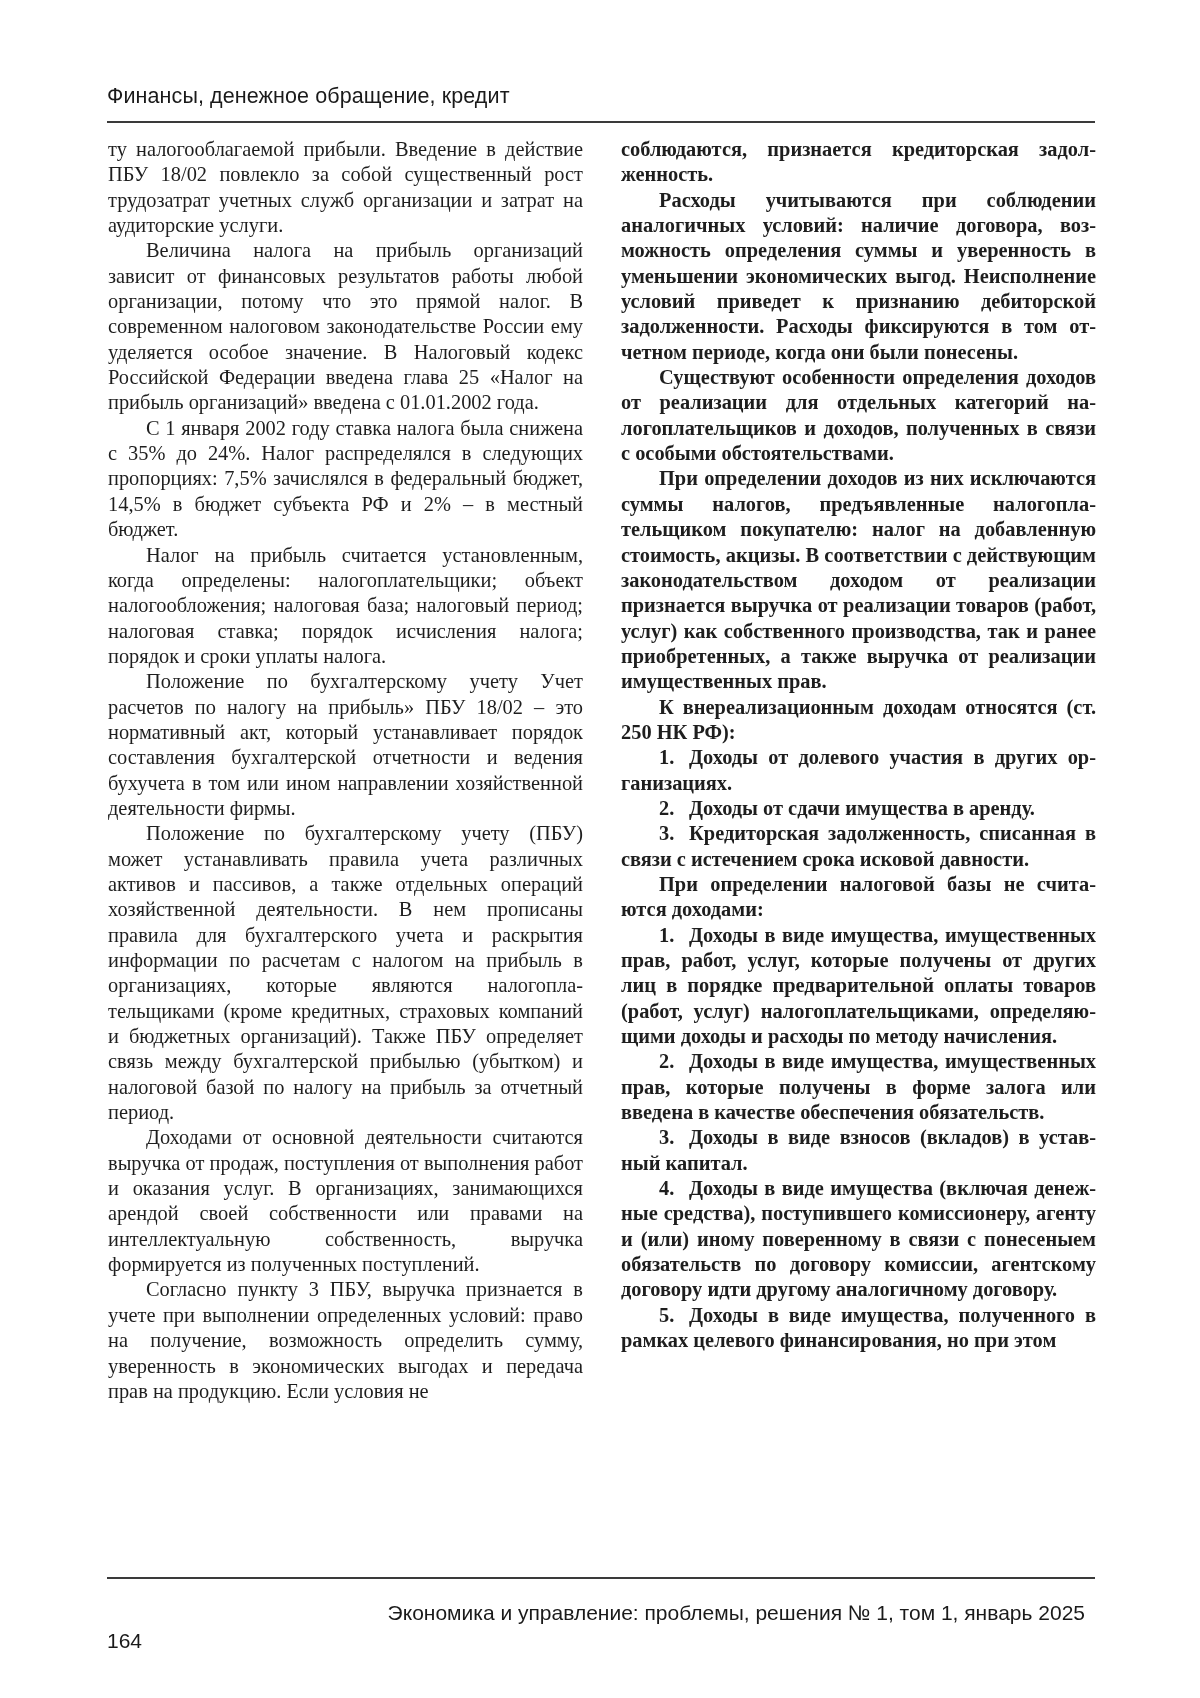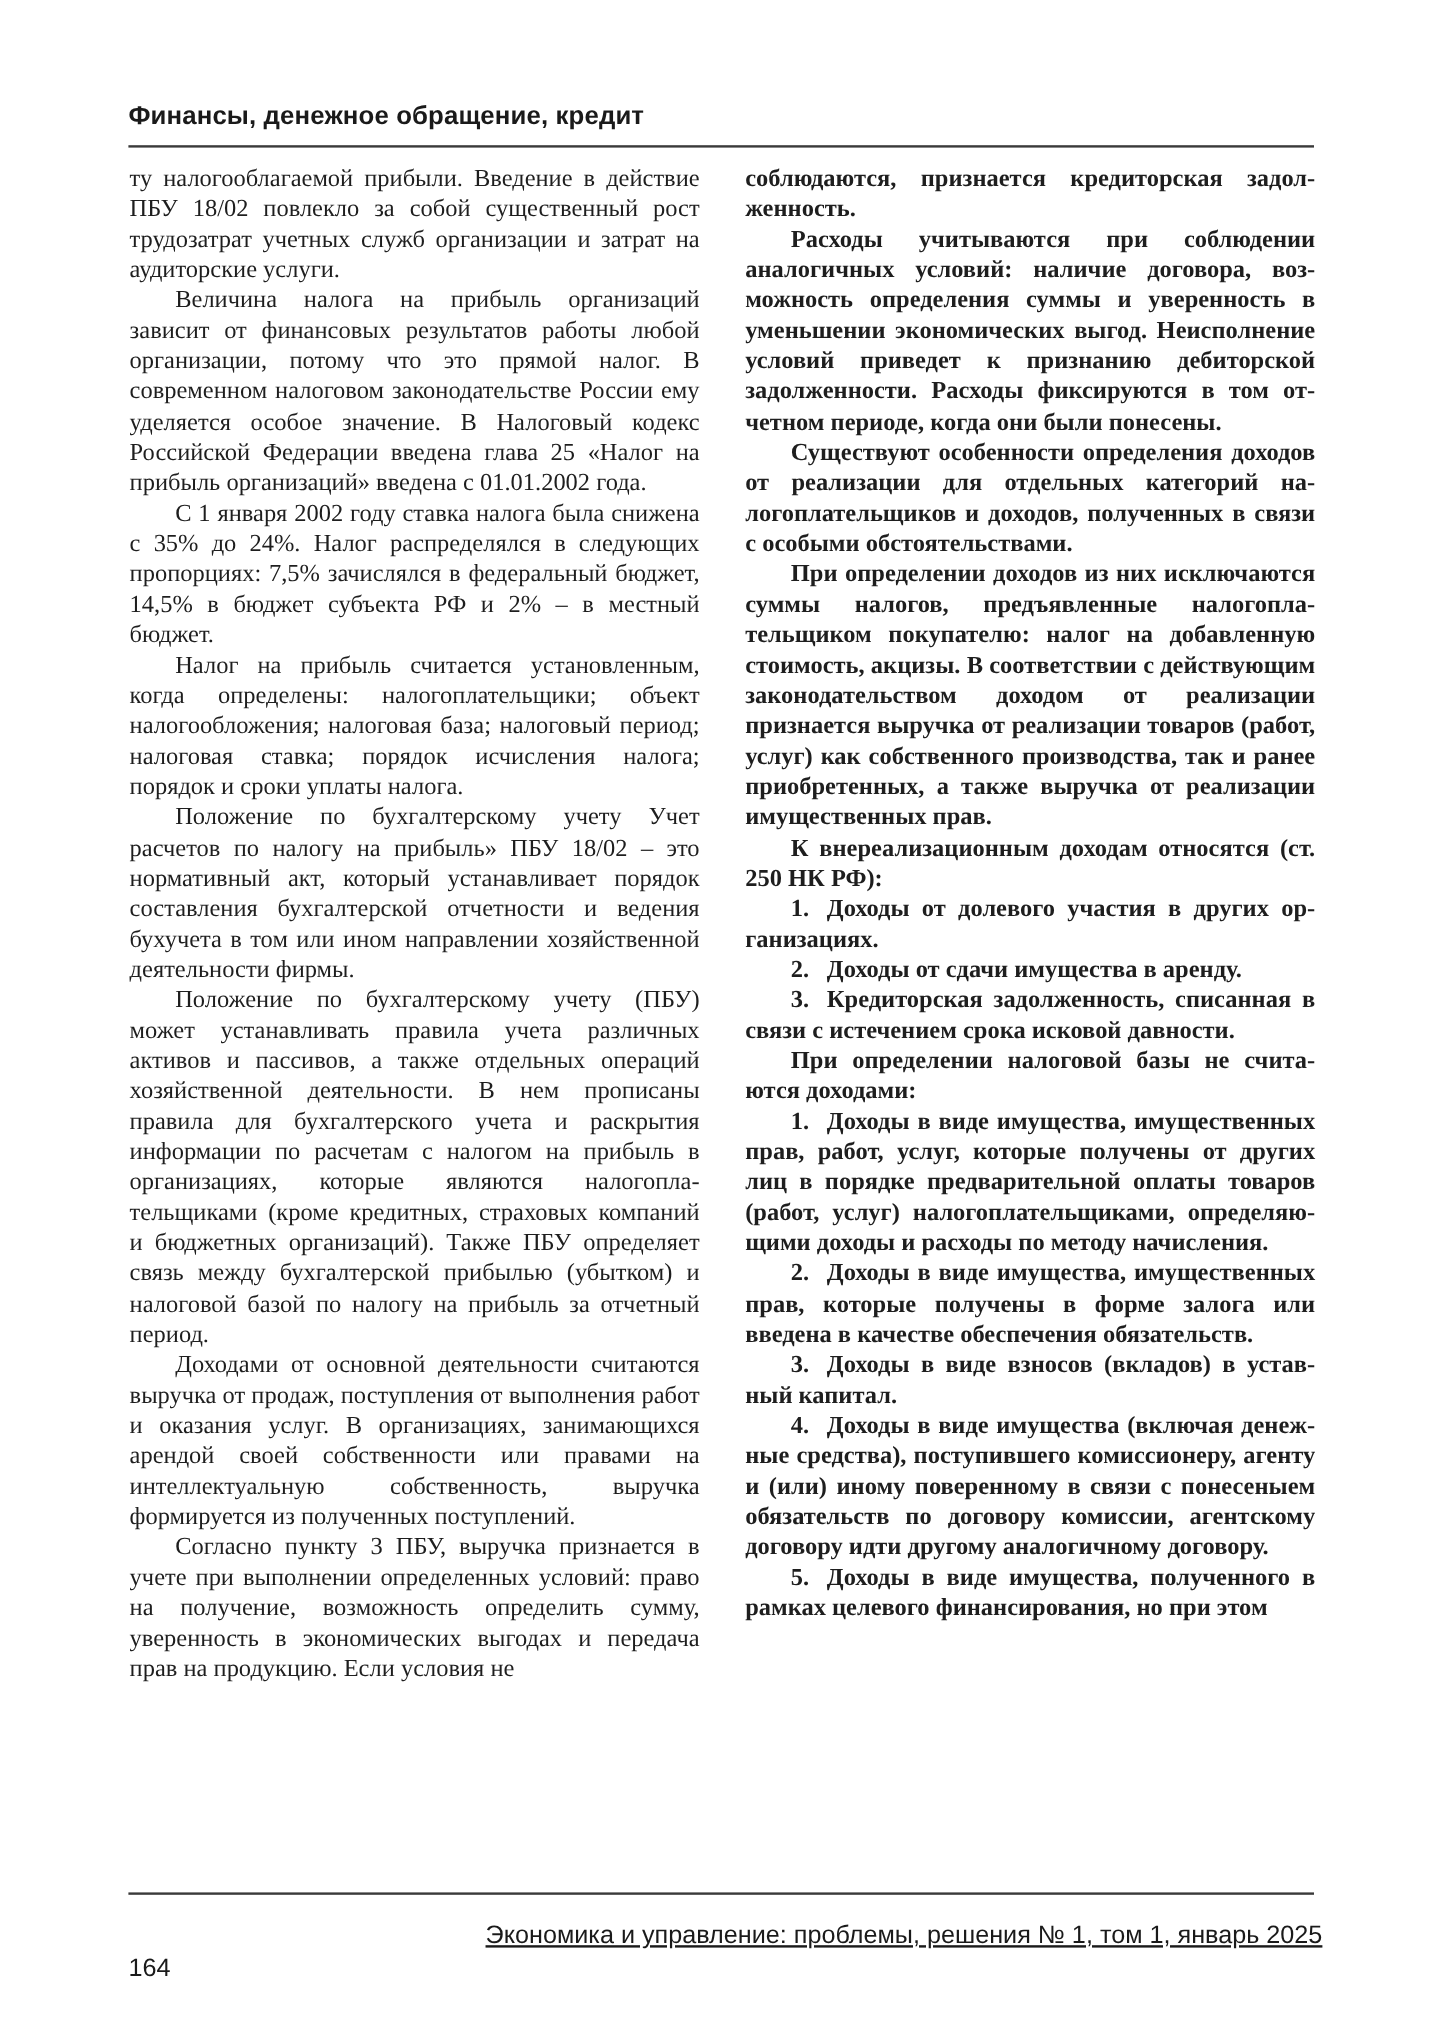--- a/index.html
+++ b/index.html
@@ -1,38 +1,38 @@
 <!DOCTYPE html>
 <html><head>
 <meta charset="utf-8">
 <style>
   html, body { margin: 0; padding: 0; background: #ffffff; }
   body { width: 1200px; height: 1698px; position: relative; overflow: hidden; color: #1e1e1e; }
   .running-head {
     position: absolute; left: 107px; top: 84px;
-    font-family: "Liberation Sans", sans-serif; font-weight: bold; font-size: 21.5px;
+    font-family: "Liberation Sans", sans-serif; font-weight: normal; font-size: 21.5px;
     color: #1a1a1a; letter-spacing: 0.1px;
   }
   .rule { position: absolute; left: 107px; width: 988px; height: 2px; background: #3a3a3a; }
   .rule.top { top: 121px; }
   .rule.bottom { top: 1577px; }
   .column {
     position: absolute; top: 137px; width: 475px;
     font-family: "Liberation Serif", serif; font-size: 20.4px; line-height: 25.35px;
     text-align: justify; hyphens: manual;
   }
   .col-left { left: 108px; }
   .col-right { left: 621px; font-weight: bold; }
   .column p { margin: 0; text-indent: 38px; }
   .column p.noindent { text-indent: 0; }
   .column p.li { text-indent: 38px; }
   .column p.li .num { display: inline-block; width: 30px; text-indent: 0; }
   .footer { position: absolute; top: 1601px; font-family: "Liberation Sans", sans-serif; font-size: 21px; color: #1a1a1a; }
   .page-number { left: 107px; margin-top: 28px; }
-  .journal { right: 98px; text-decoration: underline; }
+  .journal { right: 115px; }
 </style>
 </head>
 <body>
 
 <div class="running-head">Финансы, денежное обращение, кредит</div>
 <div class="rule top"></div>
 
 <div class="column col-left">
     <p class="noindent">ту налогооблагаемой прибыли. Введение в дейст­вие ПБУ 18/02 повлекло за собой существенный рост трудозатрат учетных служб организации и затрат на аудиторские услуги.</p>
     <p>Величина налога на прибыль организаций зависит от финансовых результатов работы лю­бой организации, потому что это прямой налог. В современном налоговом законодательстве Рос­сии ему уделяется особое значение. В Налого­вый кодекс Российской Федерации введена гла­ва 25 «Налог на прибыль организаций» введена с 01.01.2002 года.</p>

